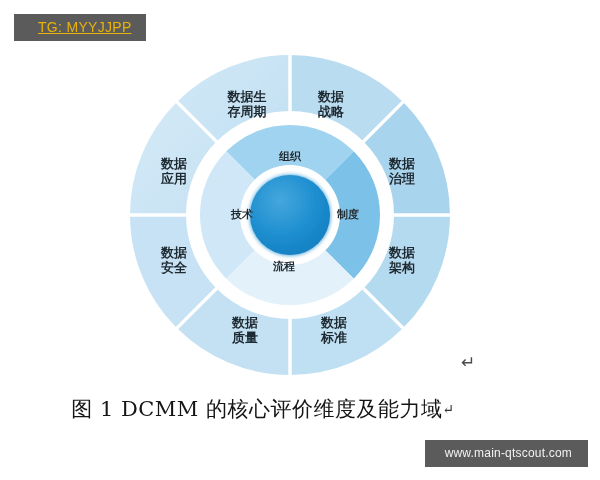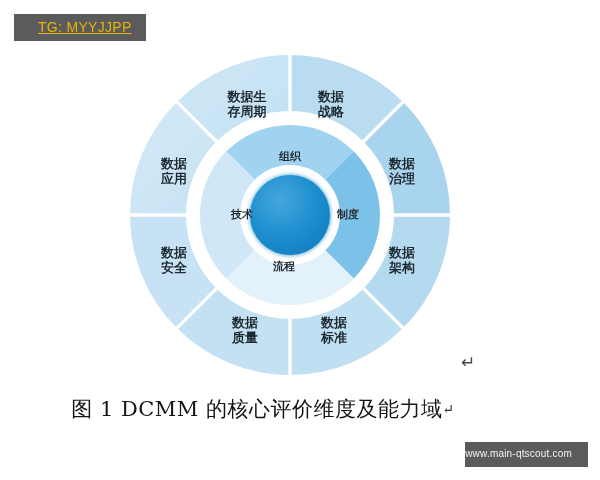--- a/index.html
+++ b/index.html
@@ -31,23 +31,23 @@
     text-decoration: underline;
   }
 
   
   #watermark {
     position: absolute;
     right: 12px;
     bottom: 13px;
     background: #5b5b5b;
     color: #f2f2f2;
-    font-size: 10px;
+    font-size: 12px;
     letter-spacing: 0.2px;
-    padding: 7px 16px 8px 0;
+    padding: 7px 16px 8px 20px;
     line-height: 1;
     white-space: nowrap;
     z-index: 40;
   }
 
   
   #figure-area {
     position: absolute;
     left: 0;
     top: 0;

